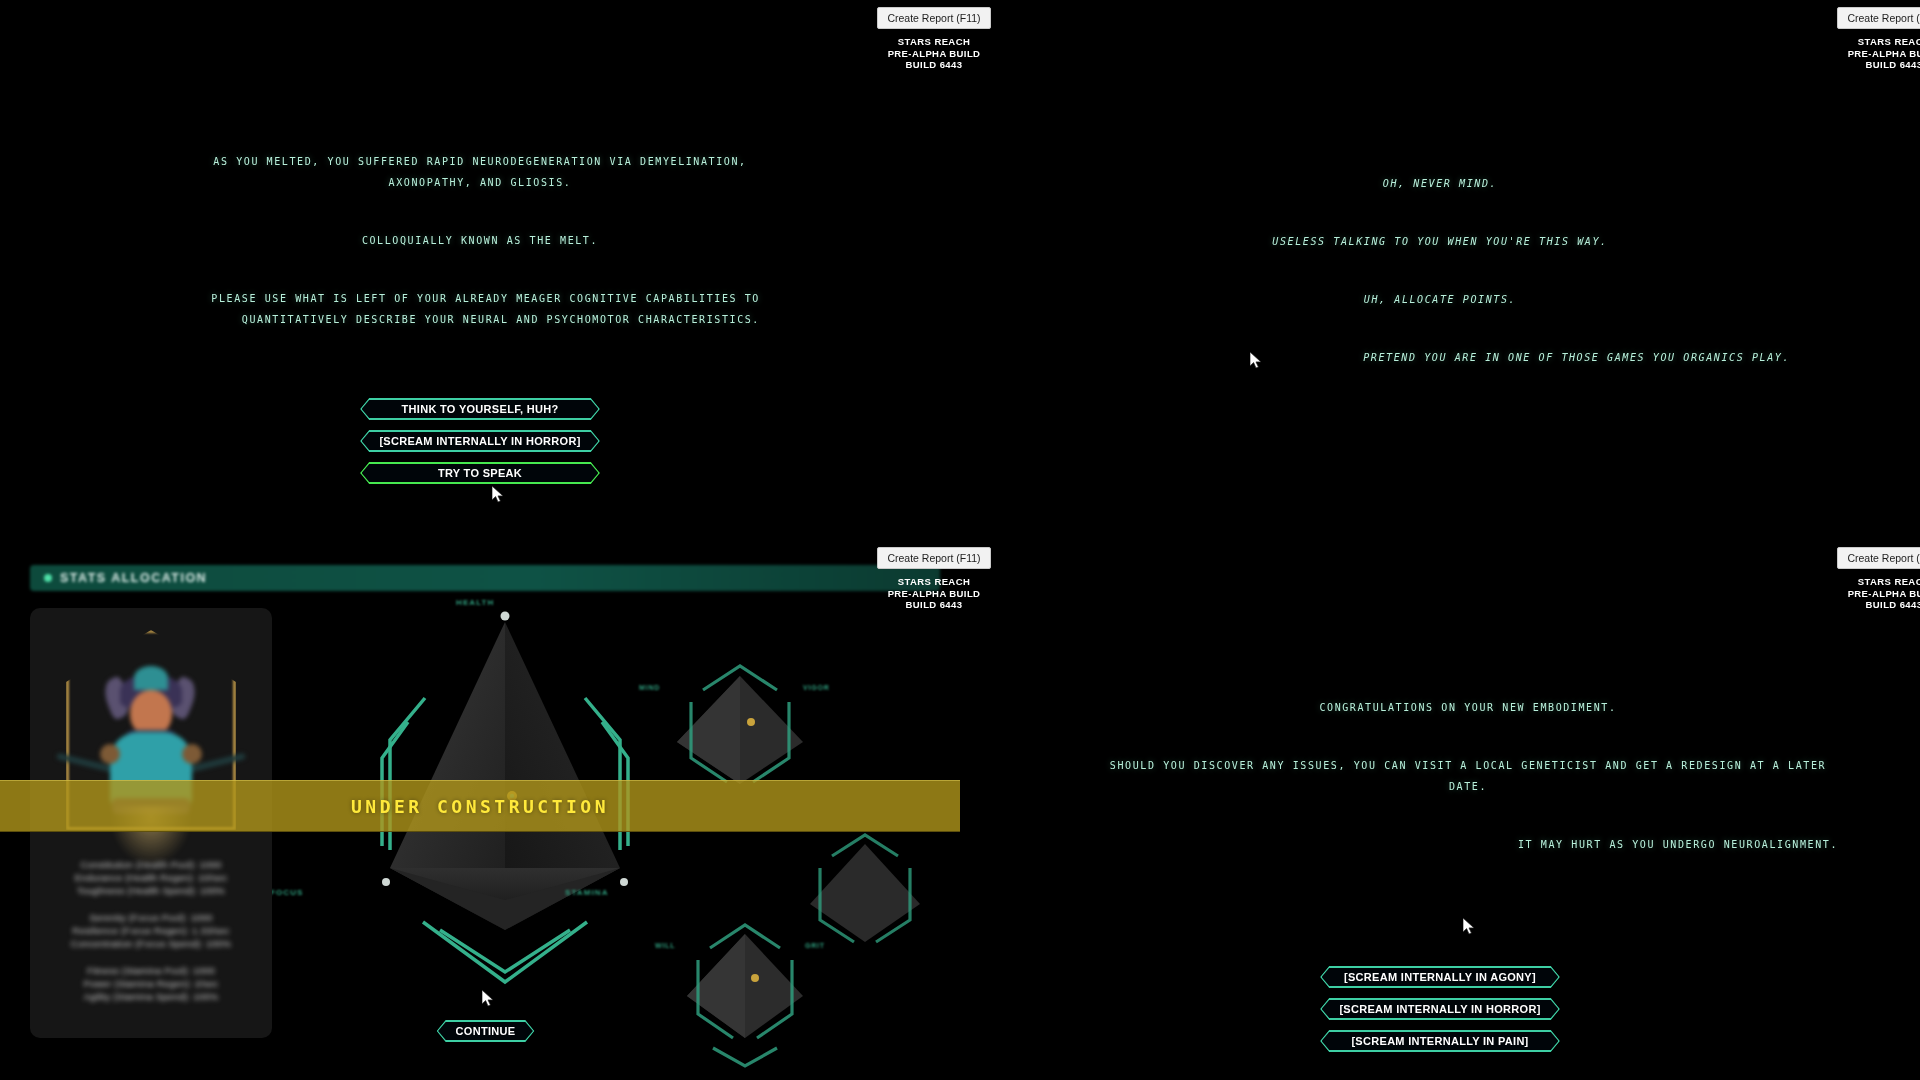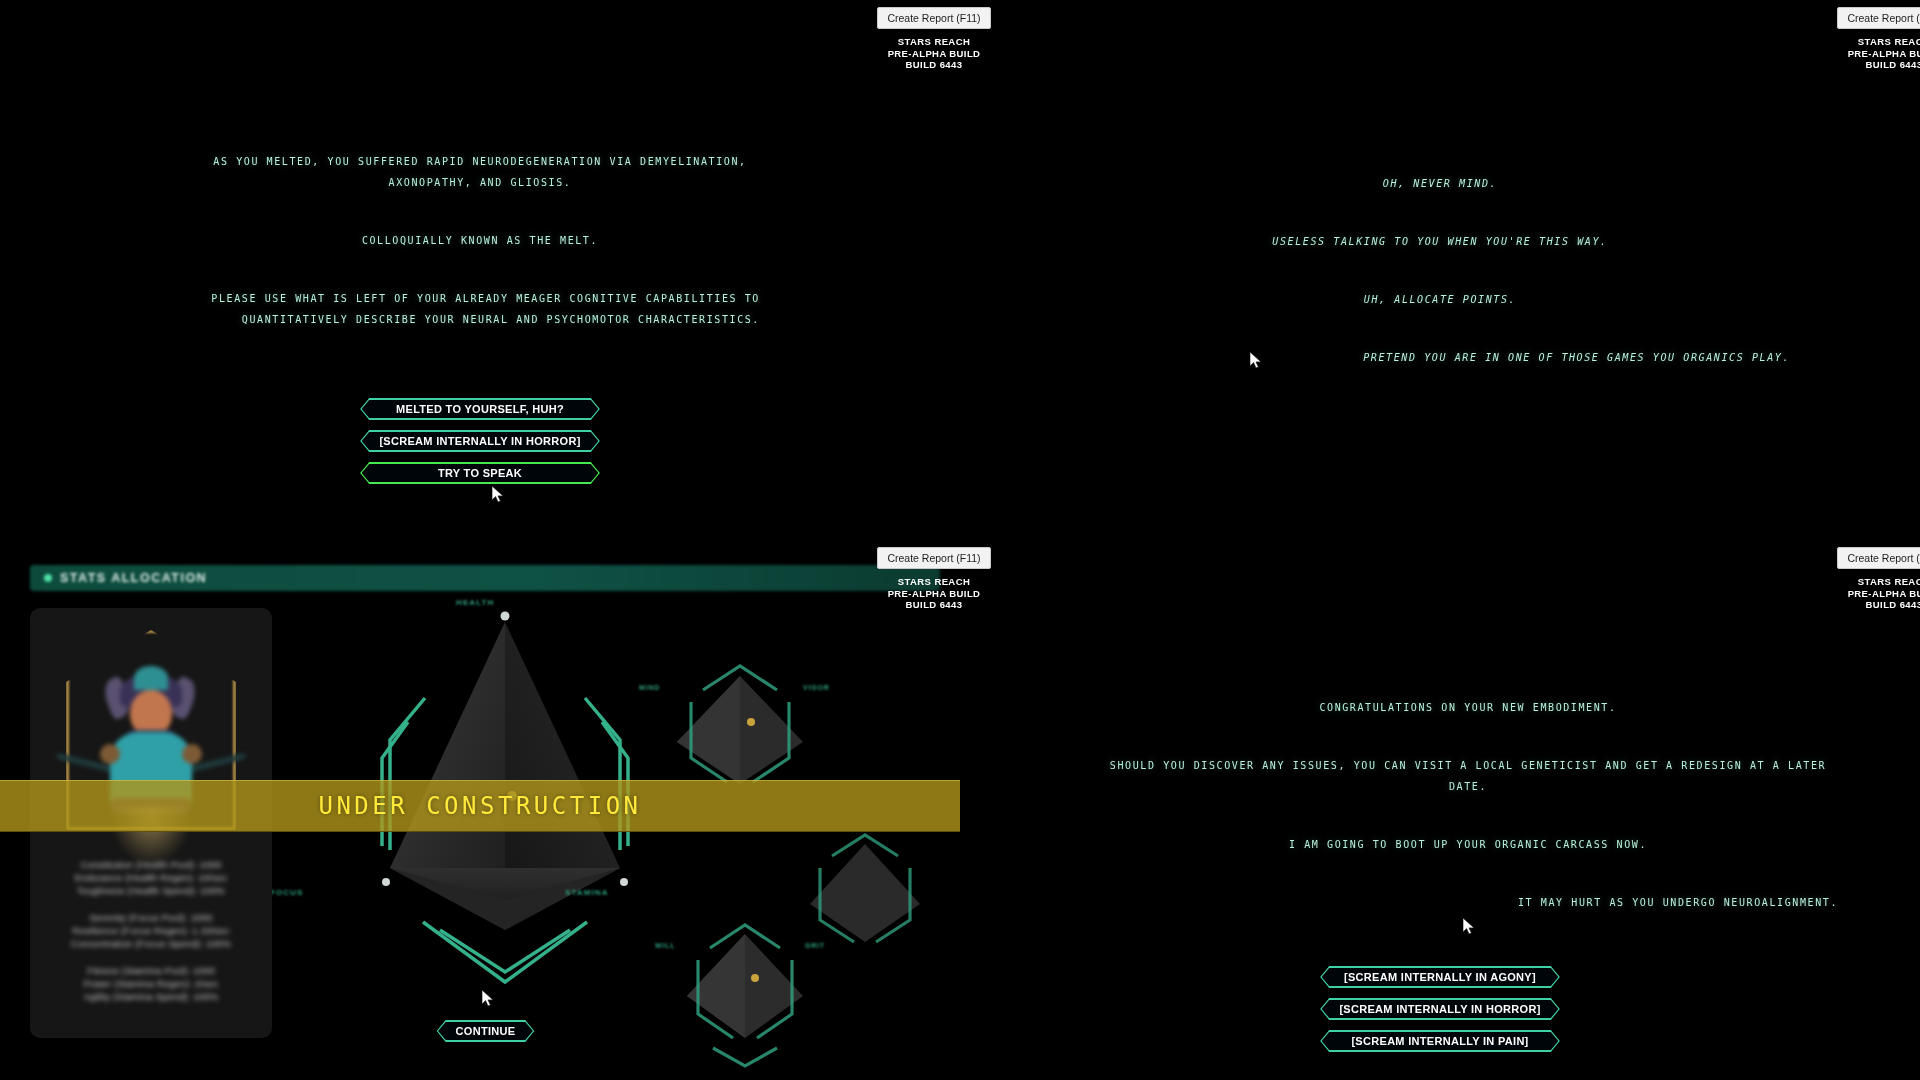--- a/index.html
+++ b/index.html
@@ -199,41 +199,41 @@
   #uc-banner {
     position:absolute; left:0; top:780px; width:960px; height:52px;
     background:rgba(176,150,26,.80);
     border-top:1px solid rgba(230,210,90,.5);
     border-bottom:1px solid rgba(80,68,10,.8);
     display:flex; align-items:center; justify-content:center;
     z-index:40;
   }
   #uc-banner span {
     color:#ffe93b; font-family:"DejaVu Sans Mono", monospace;
-    font-size:24px; font-weight:400; letter-spacing:3.5px;
+    font-size:18px; font-weight:700; letter-spacing:3.5px;
     text-shadow:0 0 4px rgba(0,0,0,.4);
   }
 
   
   .cursor { position:absolute; z-index:70; pointer-events:none; }
 </style>
 </head>
 <body>
 
 <div id="root">
 
   <div class="quad" id="quad-tl">
     <div class="dialogue" id="tl-dialogue">
       <p>AS YOU MELTED, YOU SUFFERED RAPID NEURODEGENERATION VIA DEMYELINATION, AXONOPATHY, AND GLIOSIS.</p>
       <p>COLLOQUIALLY KNOWN AS THE MELT.</p>
       <p>PLEASE USE WHAT IS LEFT OF YOUR ALREADY MEAGER COGNITIVE CAPABILITIES TO QUANTITATIVELY DESCRIBE YOUR NEURAL AND PSYCHOMOTOR CHARACTERISTICS.</p>
     </div>
     <div class="btn-col" id="tl-buttons">
       <button class="hexbtn">
-        <span>MELTED TO YOURSELF, HUH?</span>
+        <span>THINK TO YOURSELF, HUH?</span>
       </button>
       <button class="hexbtn">
         <span>[SCREAM INTERNALLY IN HORROR]</span>
       </button>
       <button class="hexbtn hot">
         <span>TRY TO SPEAK</span>
       </button>
     </div>
 
     <svg class="cursor" style="left:492px; top:486px;" width="12" height="18" viewBox="0 0 12 18">
@@ -392,21 +392,20 @@
   </div>
 
   <svg class="cursor" style="left:482px; top:990px;" width="12" height="18" viewBox="0 0 12 18">
     <path d="M0 0 L0 14 L3.6 10.6 L6 16 L8.4 15 L6 9.9 L11 9.9 Z" fill="#fff" stroke="#222" stroke-width=".7"></path>
   </svg>
 
   <div class="quad" id="quad-br"></div>
   <div class="dialogue" id="br-dialogue" style="left:988px; width:960px;">
     <p>CONGRATULATIONS ON YOUR NEW EMBODIMENT.</p>
     <p>SHOULD YOU DISCOVER ANY ISSUES, YOU CAN VISIT A LOCAL GENETICIST AND GET A REDESIGN  AT A LATER DATE.</p>
-    <p>I AM GOING TO BOOT UP YOUR ORGANIC CARCASS NOW.</p>
     <p>IT MAY HURT AS YOU UNDERGO NEUROALIGNMENT.</p>
   </div>
   <div class="btn-col" id="br-buttons" style="left:960px; width:960px;">
     <button class="hexbtn">
       <span>[SCREAM INTERNALLY IN AGONY]</span>
     </button>
     <button class="hexbtn">
       <span>[SCREAM INTERNALLY IN HORROR]</span>
     </button>
     <button class="hexbtn">

